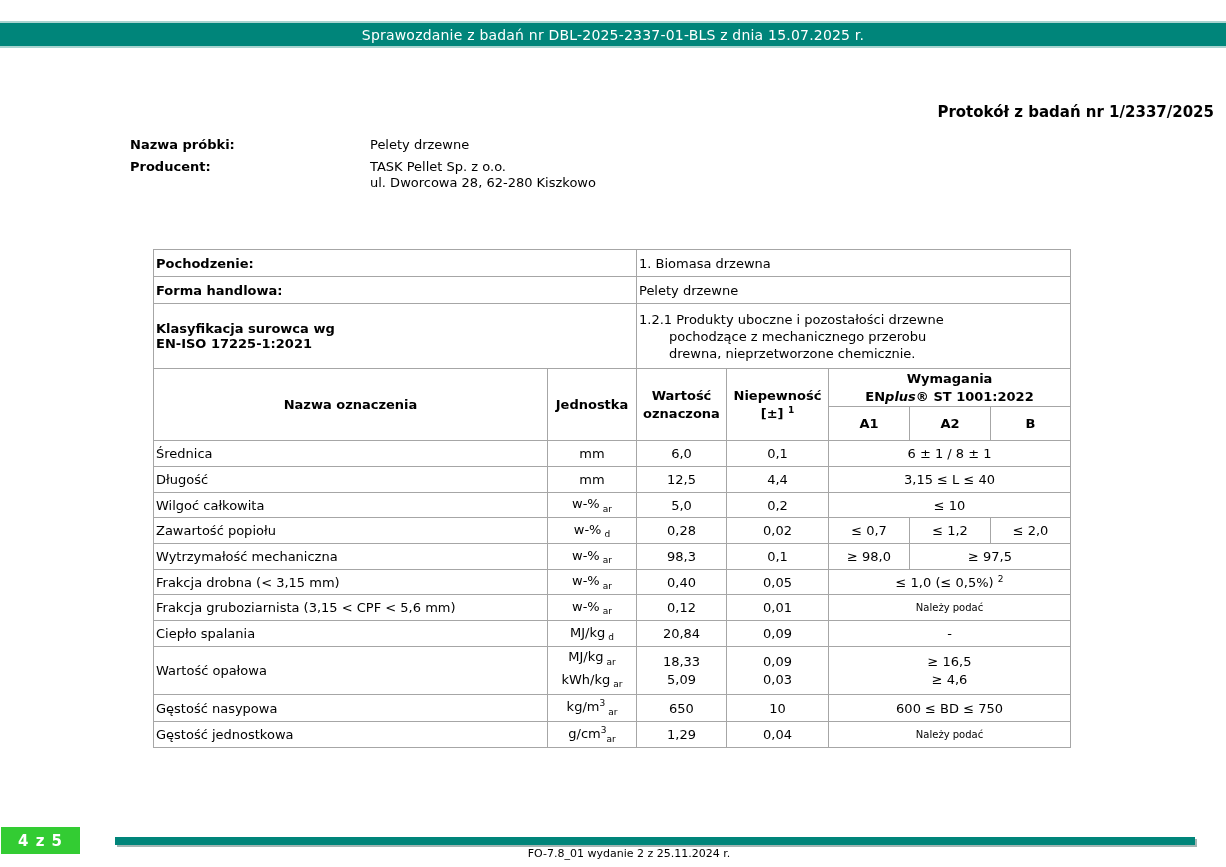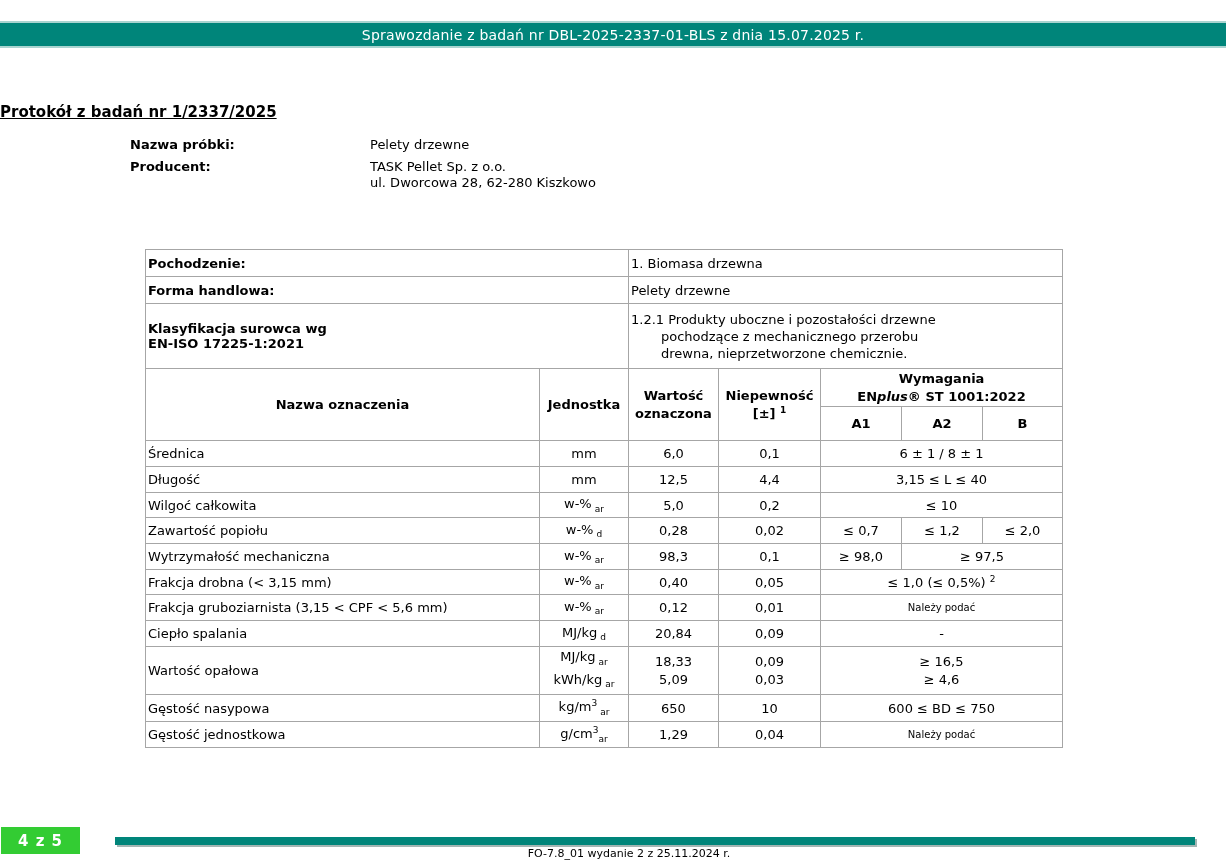--- a/index.html
+++ b/index.html
@@ -10,34 +10,34 @@
   }
   
   .header-bar{
     position:absolute;top:21px;left:0;right:0;height:23px;
     background:#00857a;border-top:2px solid #a9d4d0;border-bottom:2px solid #a9d4d0;
     display:flex;align-items:center;justify-content:center;
     color:#ffffff;font-size:14px;letter-spacing:.2px;
   }
   
   .doc-title{
-    position:absolute;top:103px;left:0;width:1214px;text-align:left;
-    font-size:15px;font-weight:bold;text-decoration:underline;
+    position:absolute;top:103px;left:0;width:1214px;text-align:right;
+    font-size:15px;font-weight:bold;
   }
   
   .info-block{position:absolute;left:130px;top:137px;font-size:13px;line-height:16px;}
   .info-row{display:flex;margin-bottom:6px;}
   .info-label{width:240px;font-weight:bold;}
   .info-value{}
   .it{font-style:italic;}
   .sup{font-size:9px;vertical-align:super;line-height:0;}
   .gap-left{margin-left:4px;}
   
   table.main{
-    position:absolute;left:145px;top:249px;width:917px;
+    position:absolute;left:153px;top:249px;width:917px;
     border-collapse:collapse;table-layout:fixed;font-size:13px;
   }
   table.main td{
     border:1px solid #a6a6a6;vertical-align:middle;padding:0 2px;
     overflow:hidden;
   }
   td.lbl{padding-left:10px;font-weight:bold;text-align:left;}
   td.val{padding-left:6px;text-align:left;}
   td.name{padding-left:13px;text-align:left;margin-top:8px;}
   td.c{text-align:center;}

